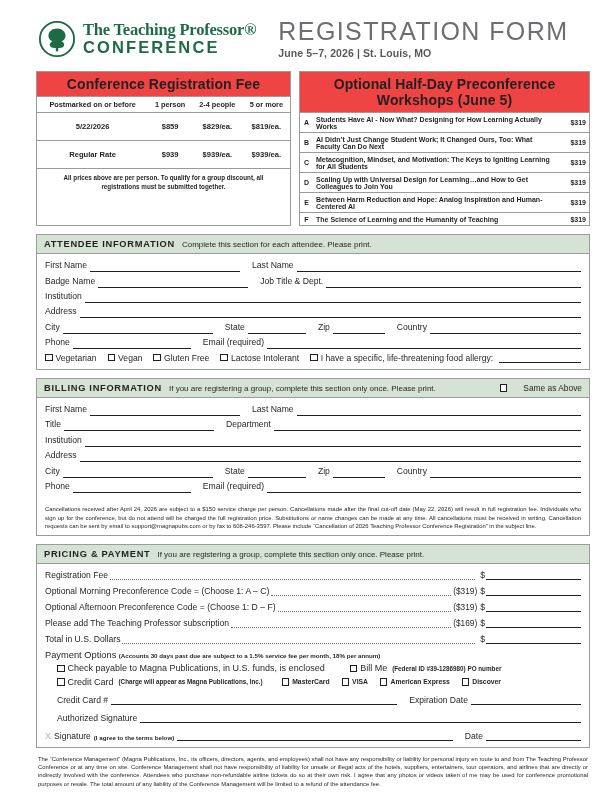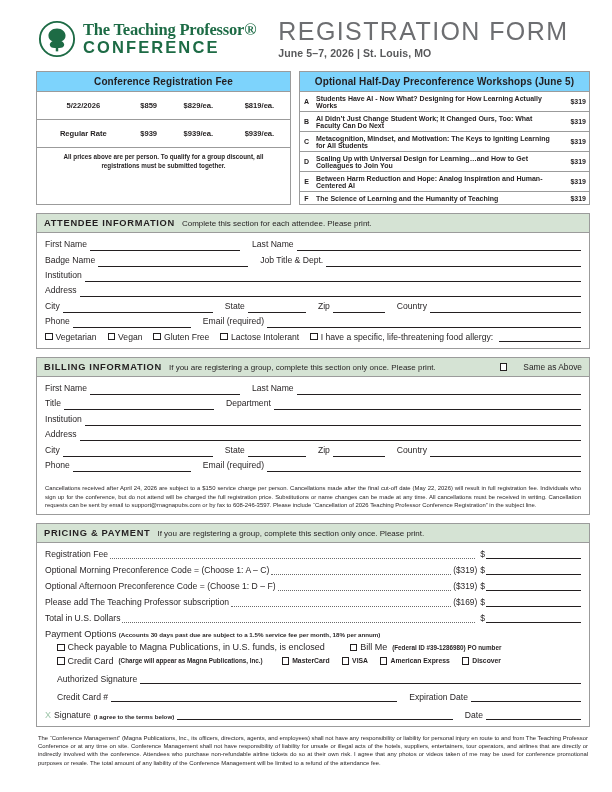--- a/index.html
+++ b/index.html
@@ -35,22 +35,22 @@
   }
 
   
   .top-tables {
     display: flex; gap: 8px;
     margin: 4px 22px 0 36px;
   }
   .fee-table { width: 255px; border: 1px solid #9b9b9b; }
   .pre-table { flex: 1; border: 1px solid #9b9b9b; }
   .tbl-head {
-    background: #7dd3fc; text-align: center;
-    font-size: 10px; font-weight: 700; padding: 4px 2px 4px;
+    background: #ef4444; text-align: center;
+    font-size: 14px; font-weight: 700; padding: 4px 2px 4px;
     border-bottom: 1px solid #9b9b9b; letter-spacing: 0.1px;
   }
   table { width: 100%; border-collapse: collapse; }
   .fee-table th {
     font-size: 7.3px; font-weight: 700; padding: 3px 2px;
     border-bottom: 1px solid #9b9b9b; text-align: center;
   }
   .fee-table th.lbl { width: 44%; }
   .fee-table td {
     font-size: 7.6px; font-weight: 700; text-align: center;
@@ -151,20 +151,26 @@
       <div class="form-sub">June 5–7, 2026 | St. Louis, MO</div>
     </div>
   </div>
 
   <div class="top-tables">
 
     <div class="fee-table">
       <div class="tbl-head">Conference Registration Fee</div>
       <table>
         <tbody>
+            <tr>
+          <th class="lbl">Postmarked on or before</th>
+          <th>1 person</th>
+          <th>2-4 people</th>
+          <th>5 or more</th>
+        </tr>
         <tr>
           <td>5/22/2026</td>
           <td>$859</td>
           <td>$829/ea.</td>
           <td>$819/ea.</td>
         </tr>
         <tr>
           <td>Regular Rate</td>
           <td>$939</td>
           <td>$939/ea.</td>
@@ -429,30 +435,30 @@
             <span class="cbox"></span>
             <span>American Express</span>
           </span>
           <span class="card-opt">
             <span class="cbox"></span>
             <span>Discover</span>
           </span>
         </div>
 
         <div class="sigrow">
-          <span class="flabel">Authorized Signature</span>
-          <span class="fline"></span>
-        </div>
-
-        <div class="sigrow">
           <span class="flabel">Credit Card #</span>
           <span class="fline"></span>
           <span class="gap"></span>
           <span class="flabel">Expiration Date</span>
           <span class="fline w-half" style="flex:0 0 110px;"></span>
+        </div>
+
+        <div class="sigrow">
+          <span class="flabel">Authorized Signature</span>
+          <span class="fline"></span>
         </div>
 
         <div class="sigrow2">
           <span class="xmark">X</span>
           <span class="flabel">Signature</span>
           <span class="sig-mini">(I agree to the terms below)</span>
           <span class="fline"></span>
           <span class="gap"></span>
           <span class="flabel">Date</span>
           <span class="fline" style="flex:0 0 95px;"></span>

